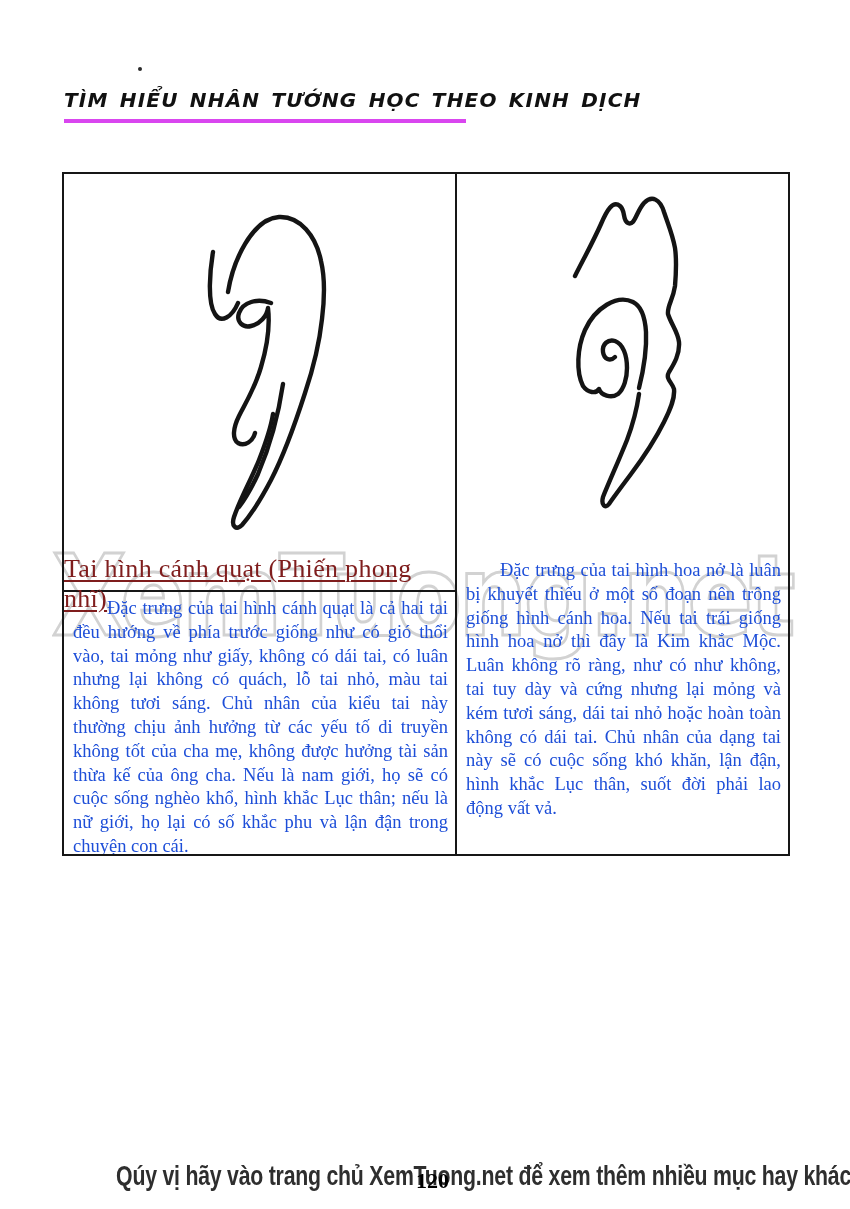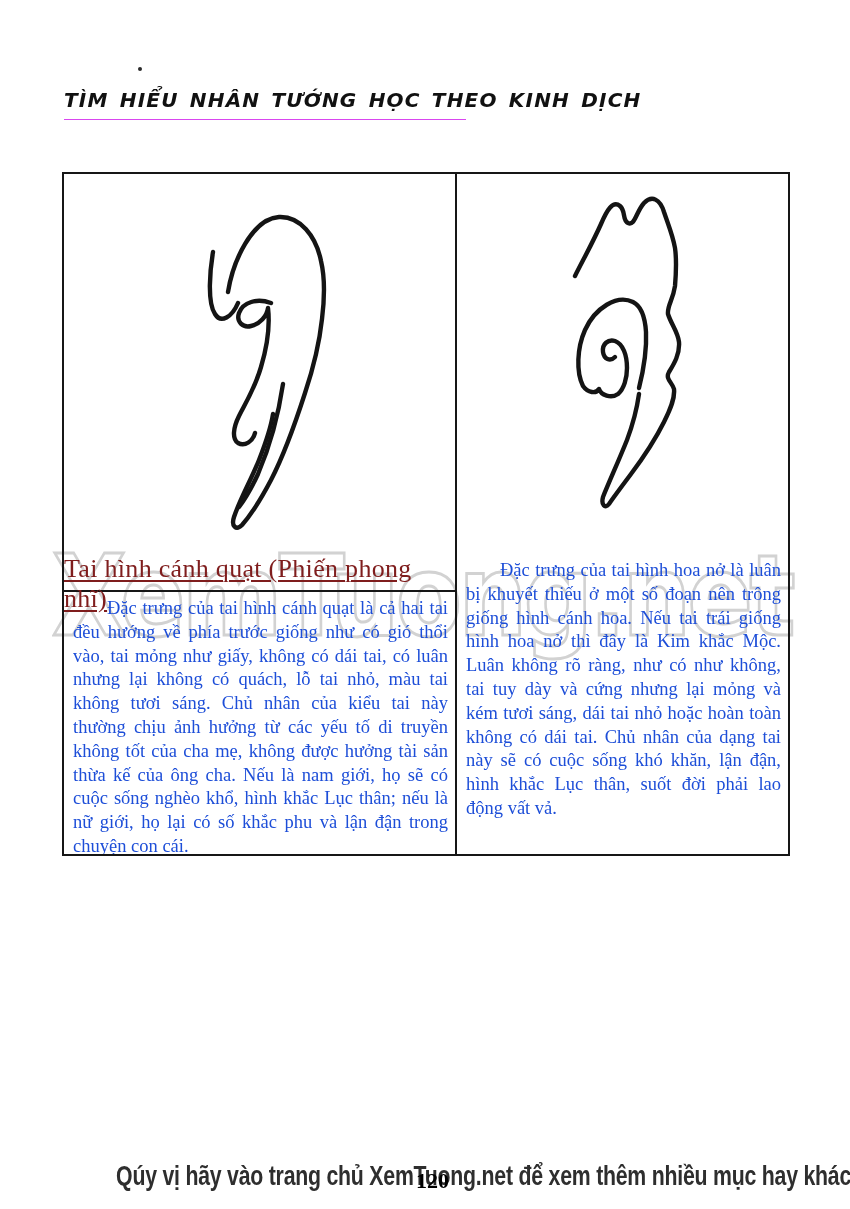--- a/index.html
+++ b/index.html
@@ -10,21 +10,21 @@
     font-family:"Liberation Serif", serif; color:#1b1b1b;
   }
 
   
   .header-title{
     position:absolute; left:64px; top:88px; width:402px;
     font-family:"DejaVu Sans", sans-serif;
     font-weight:bold; font-style:italic;
     font-size:20px; letter-spacing:1.2px; word-spacing:3px;
     color:#111; padding-bottom:7px;
-    border-bottom:1px solid #d946ef;
+    border-bottom:4px solid #d946ef;
     white-space:nowrap;
   }
   .speck{
     position:absolute; left:138px; top:67px; width:4px; height:4px;
     background:#2a2a2a; border-radius:50%;
   }
 
   
   .watermark{
     position:absolute; left:52px; top:540px; z-index:0;

